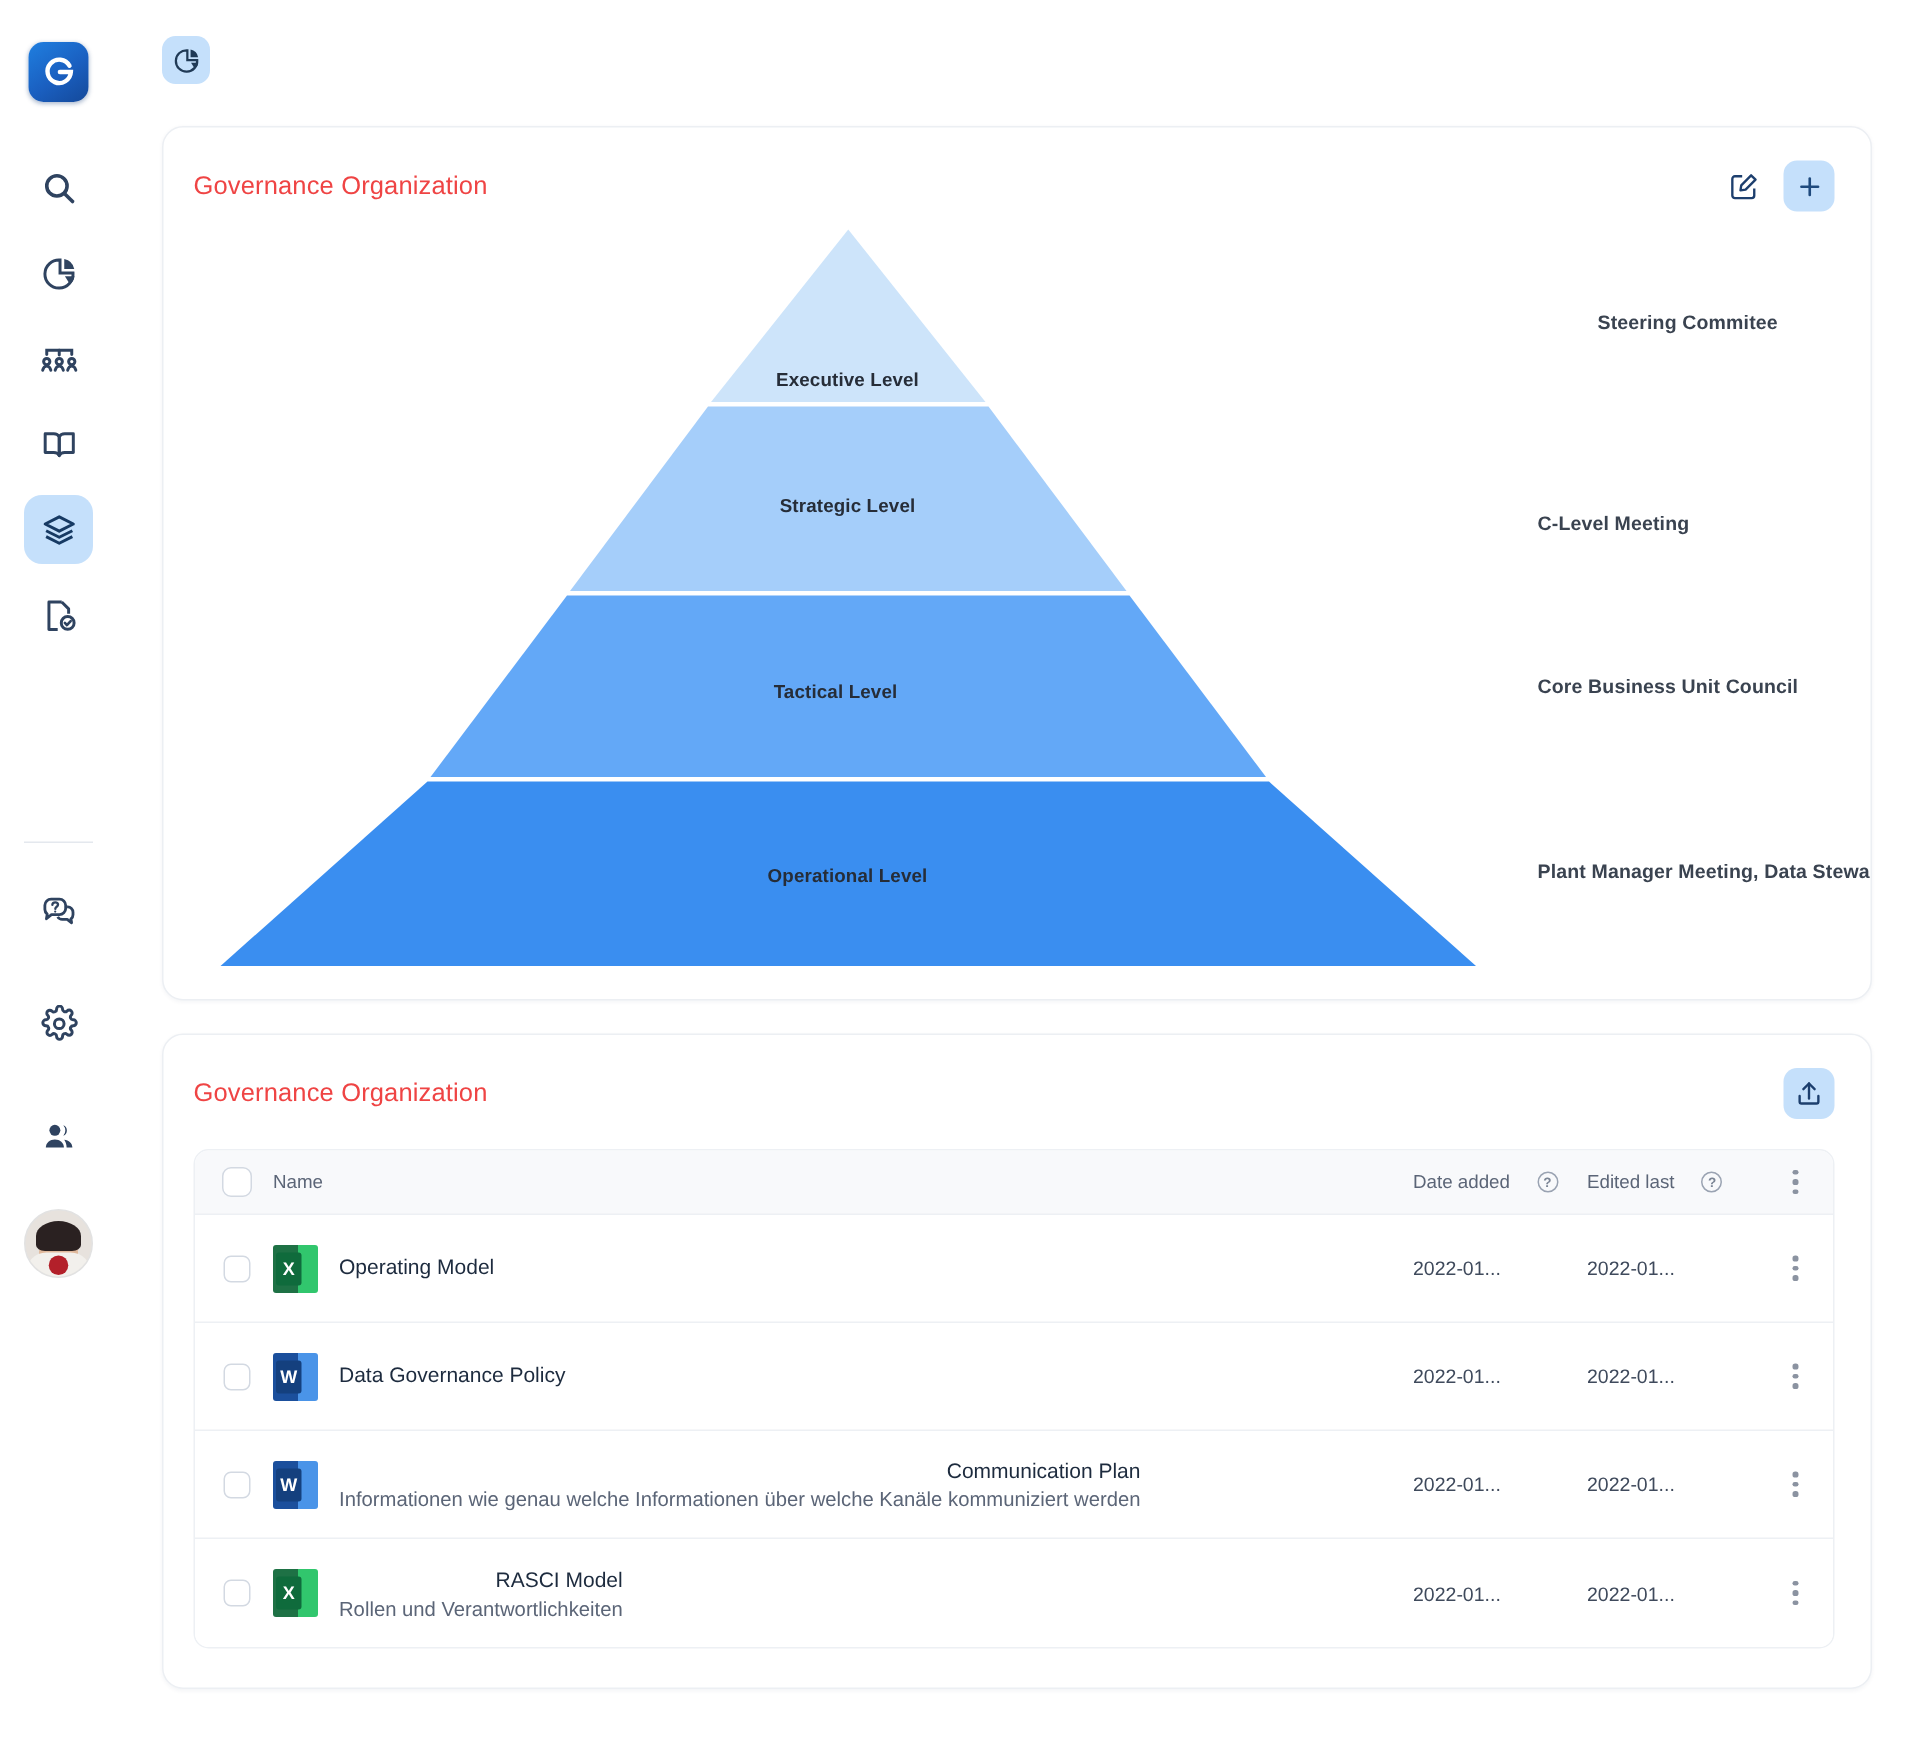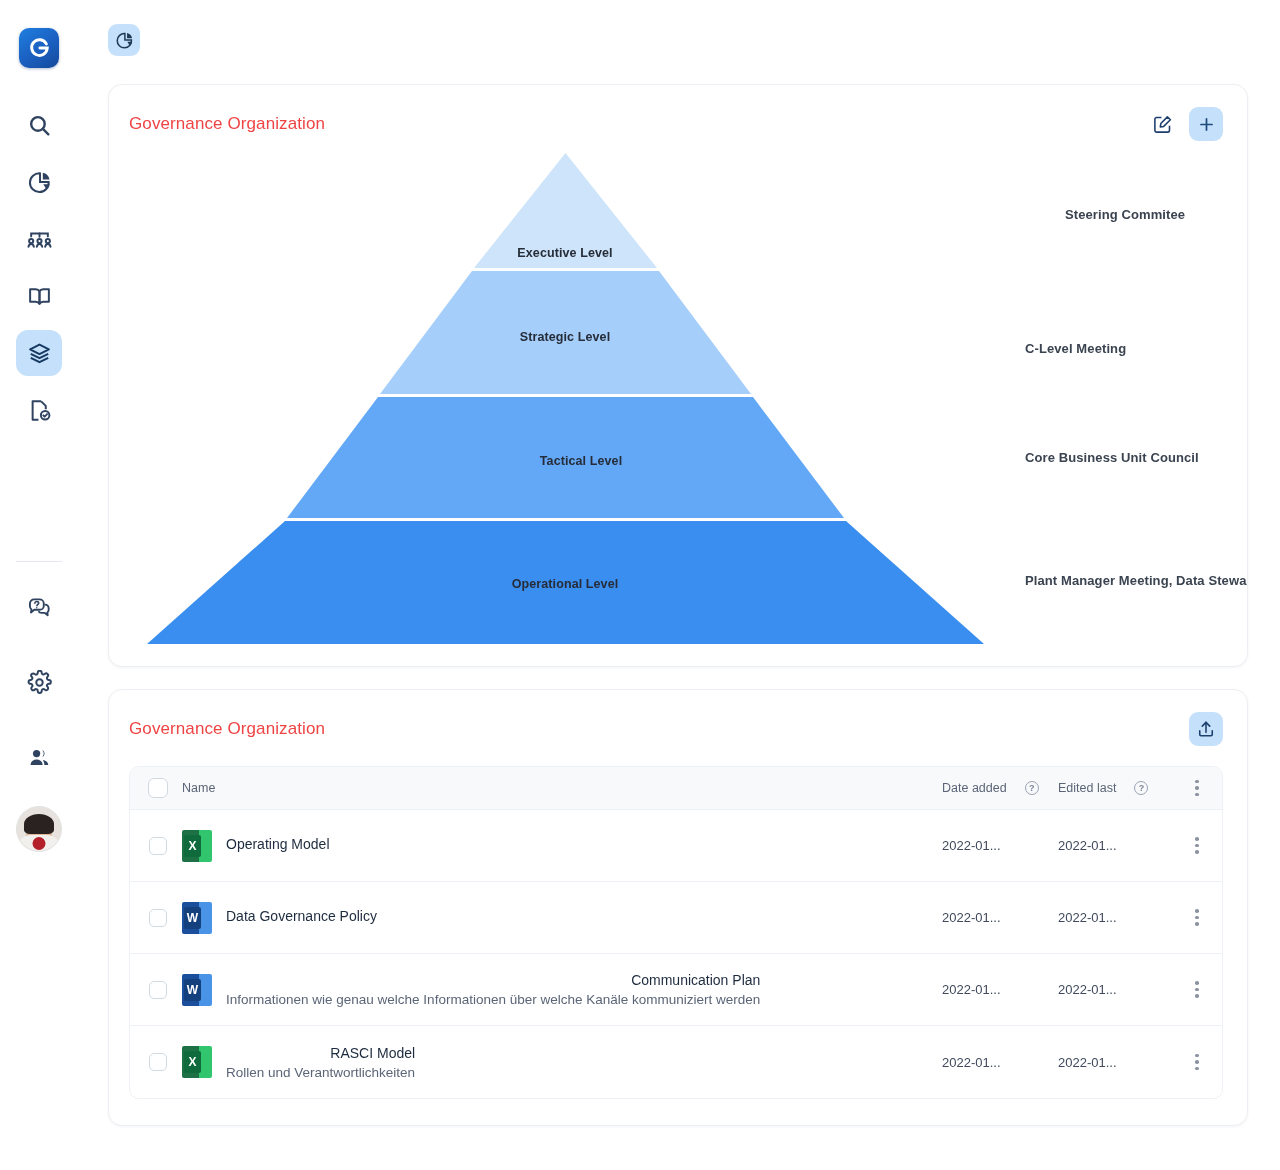--- a/index.html
+++ b/index.html
@@ -286,21 +286,21 @@
 
           <polygon points="178,377 735,377 644,256 269,256" fill="#63a8f7"></polygon>
 
           <polygon points="271,253 642,253 550,130 363,130" fill="#a5cefa"></polygon>
 
           <polygon points="365,127 548,127 456.5,12" fill="#cde4fa"></polygon>
         </svg>
 
         <div class="level-label" style="left:456px; top:105px;">Executive Level</div>
         <div class="level-label" style="left:456px; top:189px;">Strategic Level</div>
-        <div class="level-label" style="left:472px; top:313px;">Tactical Level</div>
+        <div class="level-label" style="left:448px; top:313px;">Tactical Level</div>
         <div class="level-label" style="left:456px; top:436px;">Operational Level</div>
 
         <div class="side-label" style="left:956px; top:66px;">Steering Commitee</div>
         <div class="side-label" style="left:916px; top:200px;">C-Level Meeting</div>
         <div class="side-label" style="left:916px; top:309px;">Core Business Unit Council</div>
         <div class="side-label" style="left:916px; top:432px;">Plant Manager Meeting, Data Steward M</div>
       </div>
     </div>
 
     <div class="card card-files">

